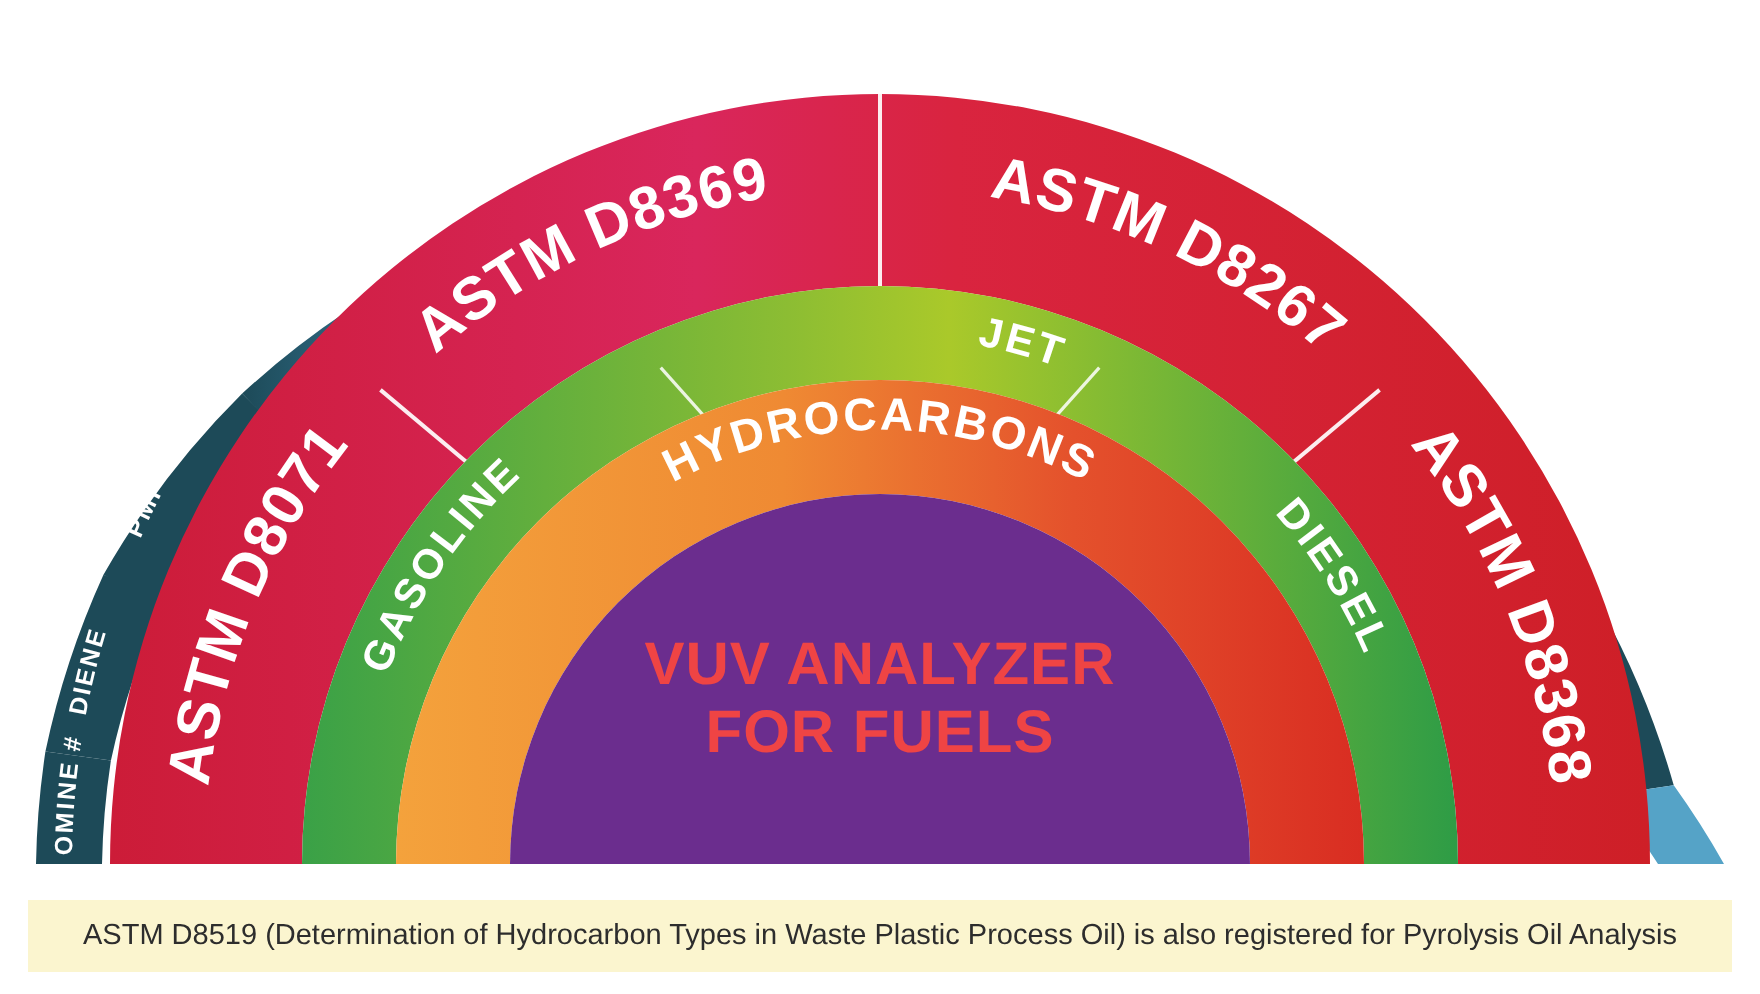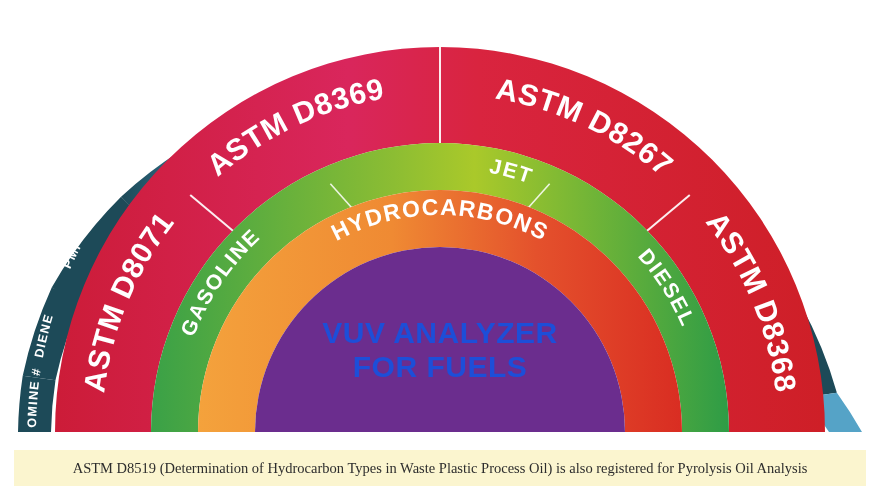--- a/index.html
+++ b/index.html
@@ -39,39 +39,39 @@
   .tier-hc-label    { font-size: 23px; letter-spacing: 1.4px; }
   .divider { stroke: #ffffff; stroke-width: 2; fill: none; opacity: .92; }
   .divider-thin { stroke: #ffffff; stroke-width: 1.6; fill: none; opacity: .85; }
 
   #center-text {
     position: absolute;
     left: 0;
     top: 316px;
     width: 880px;
     text-align: center;
-    color: #1d4ed8;
+    color: #ef4444;
     font-family: "Liberation Sans", sans-serif;
     font-weight: bold;
     font-size: 30px;
     line-height: 1.12;
     letter-spacing: 0.5px;
     pointer-events: none;
   }
   #center-text .l2 { display: block; text-align: center; }
 
   #caption {
     position: absolute;
     left: 14px;
     top: 450px;
     width: 852px;
     height: 36px;
     background: #fbf5cf;
     color: #2d2d2d;
-    font-family: Liberation Serif, serif;
+    font-family: Liberation Sans, sans-serif;
     font-size: 14.5px;
     display: flex;
     align-items: center;
     justify-content: center;
     box-sizing: border-box;
     padding: 0 10px;
   }
 </style>
 </head>
 <body>

